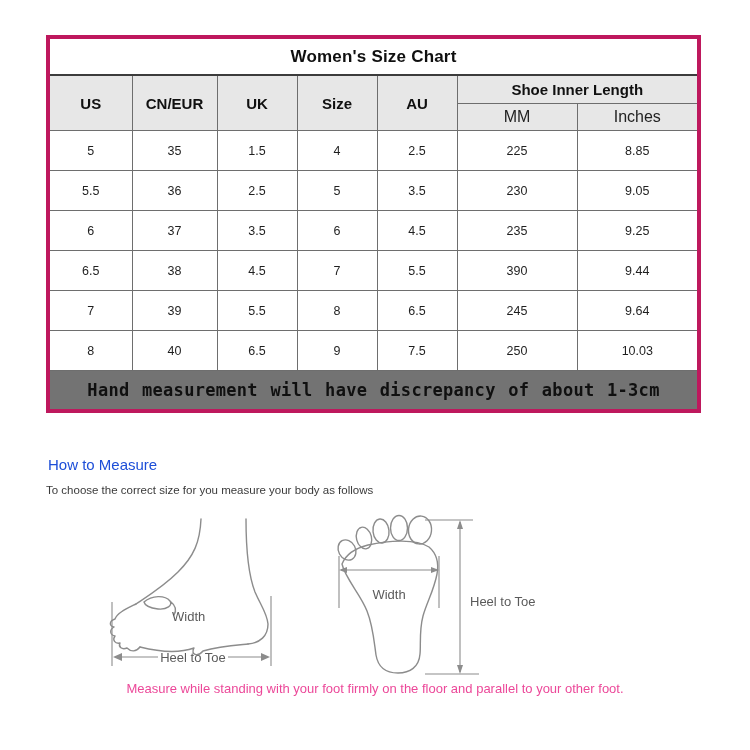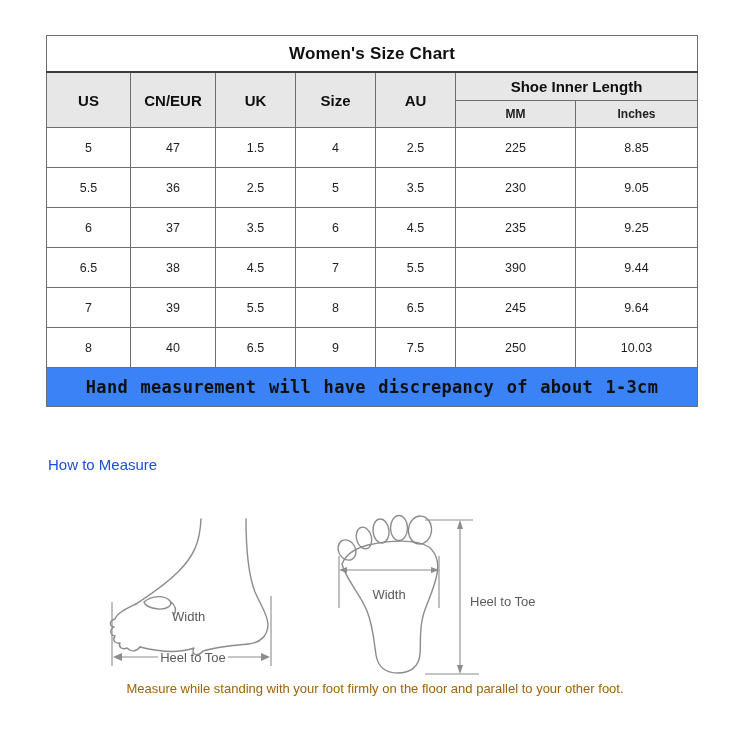--- a/index.html
+++ b/index.html
@@ -7,48 +7,48 @@
     width:750px; height:750px; background:#ffffff;
     font-family:"Liberation Sans", sans-serif;
     position:relative; overflow:hidden;
   }
   .stage { position:relative; width:750px; height:750px; background:#fff; }
 
   
   .size-table {
     position:absolute; left:46px; top:35px; width:651px;
     border-collapse:collapse; table-layout:fixed;
-    border:1px solid #be185d; background:#3b82f6;
+    border:4px solid #be185d; background:#737373;
   }
   .size-table th, .size-table td {
     border:1px solid #6e6e6e; text-align:center; vertical-align:middle; padding:0;
   }
   .title-row th {
     background:#ffffff; height:35px; font-size:17px; font-weight:700;
     color:#0f0f0f; border-bottom:2px solid #3c3c3c; letter-spacing:0.2px;
   }
   .head-top th { background:#e7e7e7; font-size:15px; font-weight:700; color:#101010; height:27px; }
-  .head-sub th { background:#e7e7e7; font-weight:700; font-size:12px; color:#222; height:26px; }
+  .head-sub th { background:#e7e7e7; font-weight:400; font-size:16px; color:#222; height:26px; }
   .size-table tbody td { height:39px; font-size:12.5px; color:#1f1f1f; background:#fff; }
   .foot-row td {
     height:38px; font-family:"DejaVu Sans Mono", monospace; font-weight:700;
     font-size:17px; letter-spacing:0.3px; word-spacing:2px; color:#101010;
   }
 
   
   .ref-note {
     position:absolute; left:45px; top:426px;
     font-family:"DejaVu Sans Mono", monospace; font-weight:700;
     font-size:13.5px; color:#101010; letter-spacing:0.3px; word-spacing:3px;
   }
   .htm-heading { position:absolute; left:48px; top:456px; font-size:15px; color:#1d4ed8; }
   .htm-subtitle { position:absolute; left:46px; top:484px; font-size:11.5px; color:#3a3a3a; }
   .caption {
     position:absolute; left:0; top:681px; width:750px; text-align:center;
-    font-size:13px; color:#a16207;
+    font-size:13px; color:#ec4899;
   }
 
   
   .foot-side { position:absolute; left:108px; top:516px; }
   .foot-top  { position:absolute; left:332px; top:514px; }
   svg .stroke { fill:none; stroke:#8c8c8c; stroke-width:1.4; stroke-linecap:round; stroke-linejoin:round; }
   svg .thin   { fill:none; stroke:#8c8c8c; stroke-width:1.1; }
   svg .ah     { fill:#8c8c8c; stroke:none; }
   svg text    { font-family:"Liberation Sans", sans-serif; fill:#5a5a5a; font-size:13px; }
 </style>
@@ -80,21 +80,21 @@
         <th colspan="2">Shoe Inner Length</th>
       </tr>
       <tr class="head-sub">
         <th>MM</th>
         <th>Inches</th>
       </tr>
     </thead>
     <tbody>
         <tr>
           <td>5</td>
-          <td>47</td>
+          <td>35</td>
           <td>1.5</td>
           <td>4</td>
           <td>2.5</td>
           <td>225</td>
           <td>8.85</td>
         </tr>
         <tr>
           <td>5.5</td>
           <td>36</td>
           <td>2.5</td>
@@ -142,20 +142,21 @@
       </tbody>
     <tfoot>
       <tr class="foot-row">
         <td colspan="7">Hand measurement will have discrepancy of about 1-3cm</td>
       </tr>
     </tfoot>
   </table>
 
 
   <div class="htm-heading">How to Measure</div>
+  <div class="htm-subtitle">To choose the correct size for you measure your body as follows</div>
 
   <svg class="foot-side" width="172" height="160" viewBox="0 0 172 160">
     <path class="stroke" d="M 138,3 C 138,34 140,58 147,76 C 153,90 159,97 160,108 C 160,120 152,127 140,128"></path>
     <path class="stroke" d="M 93,3 C 92,26 86,40 70,56 C 56,70 40,80 28,88"></path>
     <path class="stroke" d="M 28,88 C 18,93 9,97 7,103 C 1,105 1,110 6,111 C 1,114 2,119 7,120 C 4,124 7,128 12,127 C 10,131 14,134 19,132 C 23,136 28,136 32,131"></path>
     <path class="stroke" d="M 32,131 C 52,136 72,137 86,132 C 82,139 90,141 95,135 C 112,130 130,129 140,128"></path>
     <path class="stroke" d="M 36,86 C 44,79 57,79 62,85 C 65,89 59,94 50,93 C 42,92 37,90 36,86 M 62,85 C 67,89 69,94 66,99"></path>
     <text x="64" y="105">Width</text>
     <line class="thin" x1="4" y1="86" x2="4" y2="150"></line>
     <line class="thin" x1="163" y1="80" x2="163" y2="150"></line>

